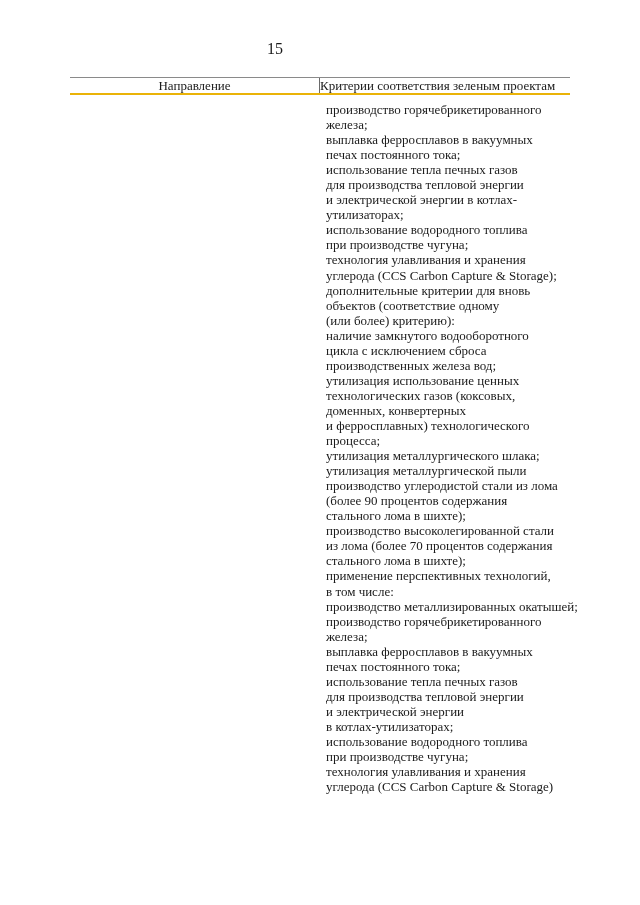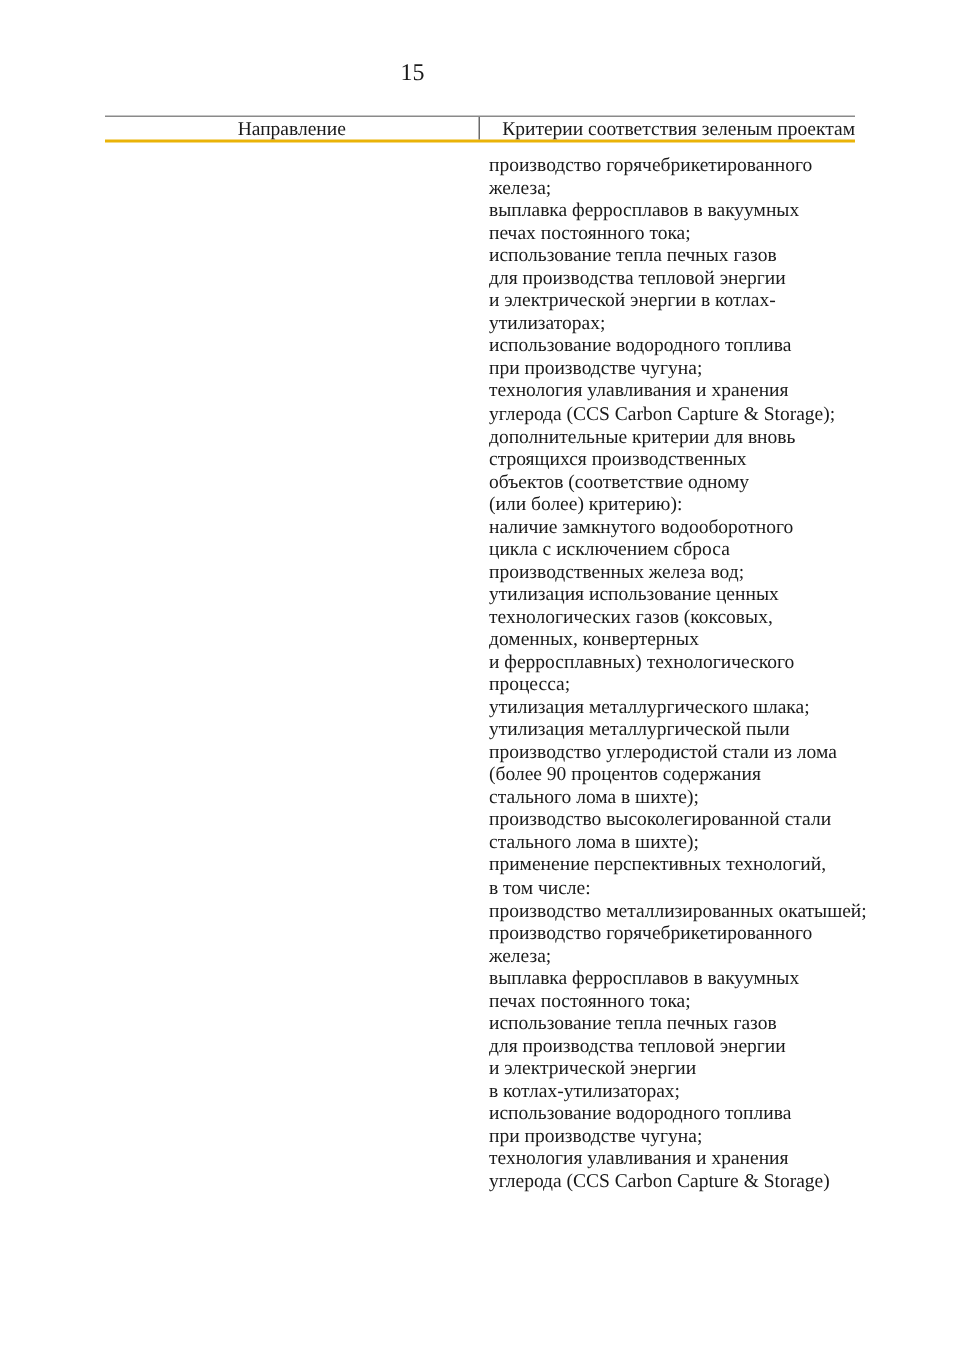--- a/index.html
+++ b/index.html
@@ -14,21 +14,21 @@
     }
     .table-header {
       position: absolute; top: 77px; left: 70px; width: 500px; height: 15px;
       border-top: 1px solid #8a8a8a; border-bottom: 2px solid #eab308;
       display: flex; font-size: 13px; line-height: 15px;
     }
     .col-direction {
       width: 249px; text-align: center; border-right: 1px solid #6a6a6a;
     }
     .col-criteria {
-      flex: 1; text-align: right; white-space: nowrap;
+      flex: 1; text-align: left; white-space: nowrap;
     }
     .criteria-body {
       position: absolute; top: 102px; left: 326px; width: 250px;
       font-size: 13px; line-height: 15.05px;
     }
     .criteria-line { white-space: nowrap; display: block; }
   </style>
 </head>
 <body>
 
@@ -46,37 +46,37 @@
     <span class="criteria-line">печах постоянного тока;</span>
     <span class="criteria-line">использование тепла печных газов</span>
     <span class="criteria-line">для производства тепловой энергии</span>
     <span class="criteria-line">и электрической энергии в котлах-</span>
     <span class="criteria-line">утилизаторах;</span>
     <span class="criteria-line">использование водородного топлива</span>
     <span class="criteria-line">при производстве чугуна;</span>
     <span class="criteria-line">технология улавливания и хранения</span>
     <span class="criteria-line">углерода (CCS Carbon Capture &amp; Storage);</span>
     <span class="criteria-line">дополнительные критерии для вновь</span>
-    <span class="criteria-line">строящихся производственных</span>
     <span class="criteria-line">объектов (соответствие одному</span>
     <span class="criteria-line">(или более) критерию):</span>
     <span class="criteria-line">наличие замкнутого водооборотного</span>
     <span class="criteria-line">цикла с исключением сброса</span>
     <span class="criteria-line">производственных железа вод;</span>
     <span class="criteria-line">утилизация использование ценных</span>
     <span class="criteria-line">технологических газов (коксовых,</span>
     <span class="criteria-line">доменных, конвертерных</span>
     <span class="criteria-line">и ферросплавных) технологического</span>
     <span class="criteria-line">процесса;</span>
     <span class="criteria-line">утилизация металлургического шлака;</span>
     <span class="criteria-line">утилизация металлургической пыли</span>
     <span class="criteria-line">производство углеродистой стали из лома</span>
     <span class="criteria-line">(более 90 процентов содержания</span>
     <span class="criteria-line">стального лома в шихте);</span>
     <span class="criteria-line">производство высоколегированной стали</span>
+    <span class="criteria-line">из лома (более 70 процентов содержания</span>
     <span class="criteria-line">стального лома в шихте);</span>
     <span class="criteria-line">применение перспективных технологий,</span>
     <span class="criteria-line">в том числе:</span>
     <span class="criteria-line">производство металлизированных окатышей;</span>
     <span class="criteria-line">производство горячебрикетированного</span>
     <span class="criteria-line">железа;</span>
     <span class="criteria-line">выплавка ферросплавов в вакуумных</span>
     <span class="criteria-line">печах постоянного тока;</span>
     <span class="criteria-line">использование тепла печных газов</span>
     <span class="criteria-line">для производства тепловой энергии</span>

